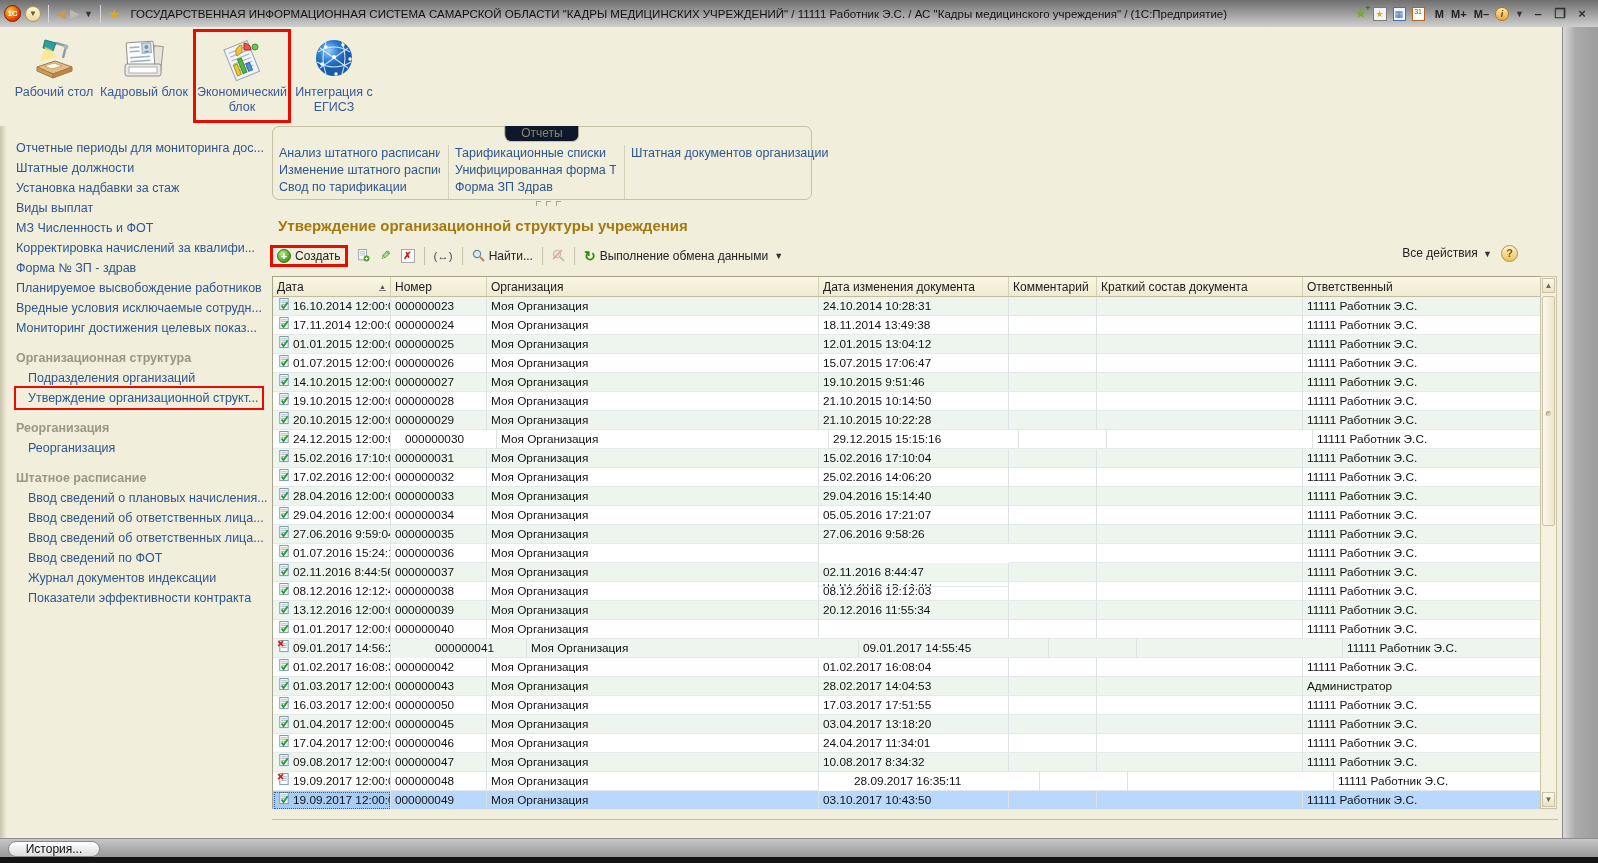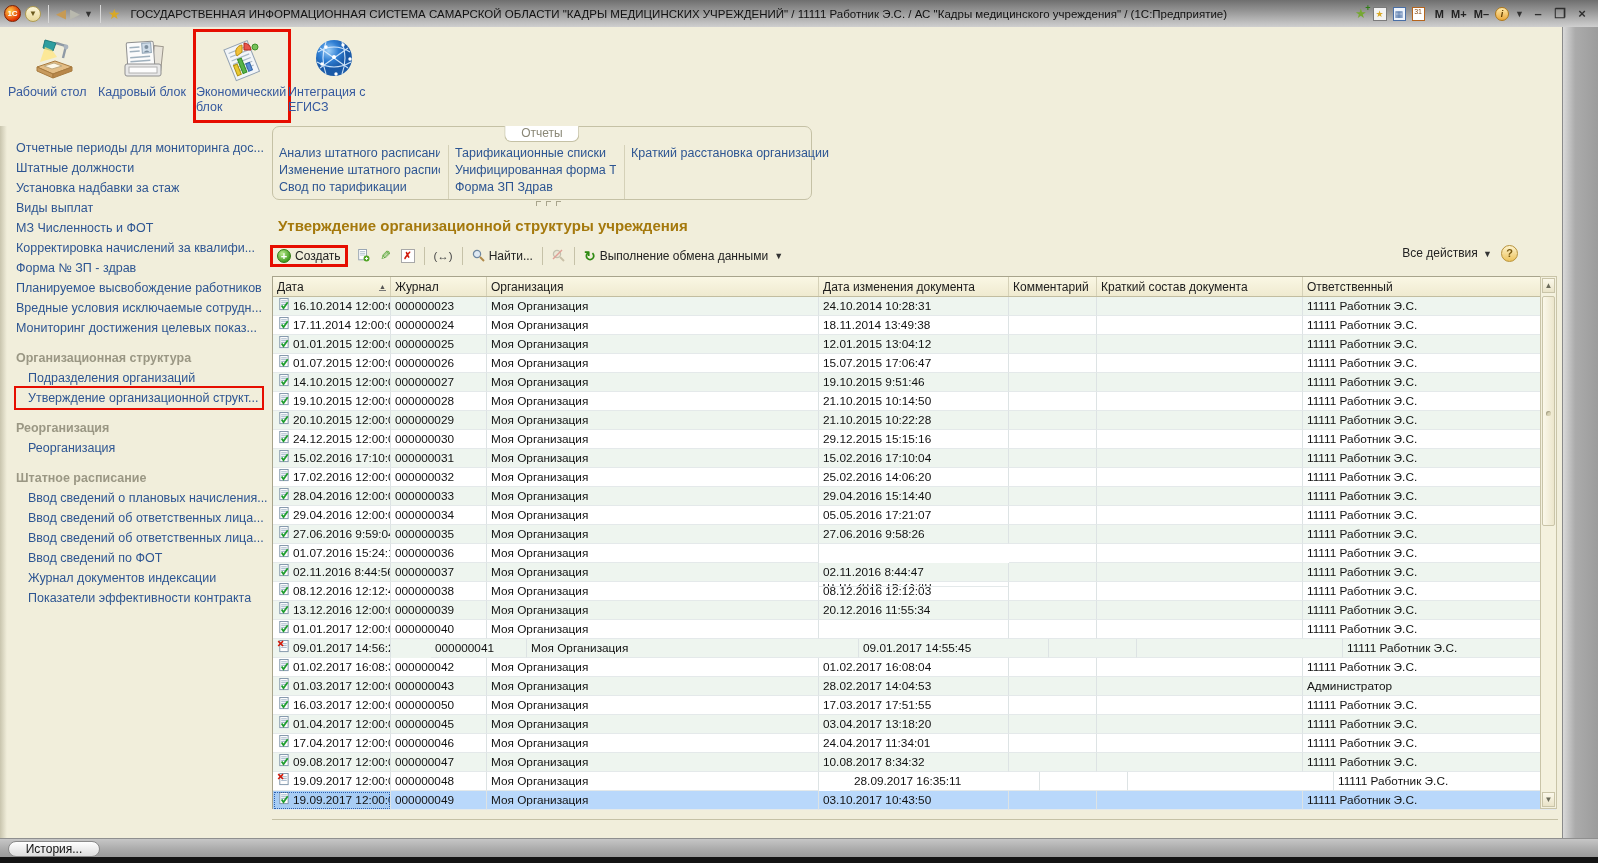--- a/index.html
+++ b/index.html
@@ -42,41 +42,41 @@
     display:flex; align-items:center; justify-content:center; }
   .winbtn { color:#2e2e2e; font-weight:bold; font-size:13px; width:16px; text-align:center; }
 
   
   .workspace { position:absolute; left:0; top:27px; width:1598px; height:811px; background:#f1eedb; }
   .right-strip { position:absolute; left:1562px; top:0; width:36px; height:811px;
     background:linear-gradient(90deg,#d9d9d9 0%,#ababab 35%,#9c9c9c 100%); border-left:1px solid #8a8a8a; }
 
   
   .navbar { position:absolute; left:0; top:3px; height:92px; width:1560px; }
-  .nav-item { position:absolute; top:2px; width:92px; height:88px; text-align:left; cursor:default; }
+  .nav-item { position:absolute; top:2px; width:92px; height:88px; text-align:center; cursor:default; }
   .nav-icon { width:48px; height:48px; margin:2px auto 3px auto; }
   .nav-label { color:#35599e; font-size:12.5px; line-height:15px; }
   .nav-hl { outline:3px solid #e60d00; outline-offset:0px; }
 
   
   .sidebar { position:absolute; left:2px; top:99px; width:266px; height:712px; padding:12px 0 0 14px; }
   .side-groove { position:absolute; left:0; top:99px; width:7px; height:712px;
     background:linear-gradient(90deg,#c9c5ae,#f1eedb); }
   .side-item { display:block; height:20px; line-height:20px; font-size:12.5px;
     color:#2d5592; white-space:nowrap; overflow:hidden; cursor:pointer; }
   .side-header { height:20px; line-height:20px; margin-top:10px; font-size:12.5px;
     font-weight:bold; color:#9a9784; white-space:nowrap; }
   .side-hl { outline:2.5px solid #e60d00; outline-offset:0px; width:246px; }
 
   
   .reports { position:absolute; left:272px; top:99px; width:540px; height:74px;
     border:1px solid #c5c1a5; border-radius:7px; background:#f1eedb; }
   .reports-tab { position:absolute; left:50%; transform:translateX(-50%); top:-1px;
     padding:0 16px; height:16px; line-height:15px; font-size:12px; color:#8a8776;
-    background:#ffffff; border:1px solid #c5c1a5; border-top:none; border-radius:0 0 7px 7px; }
+    background:#0f172a; border:1px solid #c5c1a5; border-top:none; border-radius:0 0 7px 7px; }
   .reports-cols { display:flex; height:100%; padding-top:18px; }
   .rep-col { padding:0 8px 0 6px; }
   .rep-col-1 { width:176px; border-right:1px solid #d5d1b8; }
   .rep-col-2 { width:176px; border-right:1px solid #d5d1b8; }
   .rep-col-3 { flex:1; }
   .rep-link { display:block; font-size:12.5px; line-height:17px; color:#2d5592;
     white-space:nowrap; overflow:hidden; cursor:pointer; }
   .grip { position:absolute; left:536px; top:174px; display:flex; gap:5px; }
   .grip i { width:5px; height:5px; border-left:1px solid #a8a48c; border-top:1px solid #a8a48c; }
 
@@ -293,21 +293,21 @@
           <span class="rep-link">Анализ штатного расписания</span>
           <span class="rep-link">Изменение штатного расписания</span>
           <span class="rep-link">Свод по тарификации</span>
         </div>
         <div class="rep-col rep-col-2">
           <span class="rep-link">Тарификационные списки</span>
           <span class="rep-link">Унифицированная форма Т-3</span>
           <span class="rep-link">Форма ЗП Здрав</span>
         </div>
         <div class="rep-col rep-col-3">
-          <span class="rep-link">Краткий расстановка организации</span>
+          <span class="rep-link">Штатная документов организации</span>
         </div>
       </div>
   </div>
   <div class="grip">
       <i></i>
       <i></i>
       <i></i>
     </div>
 
   <div class="mainpanel">
@@ -368,21 +368,21 @@
     </span>
     <span class="help-btn">?</span>
 
     <div class="gridwrap">
       <div class="gridhead" id="gridhead">
           <div class="hcell" style="width: 118px;">
             <span>Дата</span>
             <span class="sortmark">▲</span>
           </div>
           <div class="hcell" style="width: 96px;">
-            <span>Журнал</span>
+            <span>Номер</span>
           </div>
           <div class="hcell" style="width: 332px;">
             <span>Организация</span>
           </div>
           <div class="hcell" style="width: 190px;">
             <span>Дата изменения документа</span>
           </div>
           <div class="hcell" style="width: 88px;">
             <span>Комментарий</span>
           </div>
@@ -608,21 +608,21 @@
             <div class="tcell tcell-0" style="width: 118px;">
               <span><svg class="docicon" width="13" height="14" viewBox="0 0 13 14">
                   <rect x="2.5" y="0.5" width="9" height="12" fill="#fdfdfd" stroke="#7d93a8"></rect>
                   <line x1="4" y1="3" x2="10" y2="3" stroke="#9fb3c8"></line>
                   <line x1="4" y1="5" x2="10" y2="5" stroke="#9fb3c8"></line>
                   <line x1="4" y1="7" x2="10" y2="7" stroke="#9fb3c8"></line>
                   <path d="M4.5 8 L6.5 11 L11 4.5" fill="none" stroke="#1f9d2f" stroke-width="2"></path>
                 </svg></span>
               <span>24.12.2015 12:00:00</span>
             </div>
-            <div class="tcell tcell-1" style="width: 96px;">
+            <div class="tcell tcell-1" style="width: 96px; margin-left: 10px;">
               <span>000000030</span>
             </div>
             <div class="tcell tcell-2" style="width: 332px;">
               <span>Моя Организация</span>
             </div>
             <div class="tcell tcell-3" style="width: 190px;">
               <span>29.12.2015 15:15:16</span>
             </div>
             <div class="tcell tcell-4" style="width: 88px;">
               <span></span>

